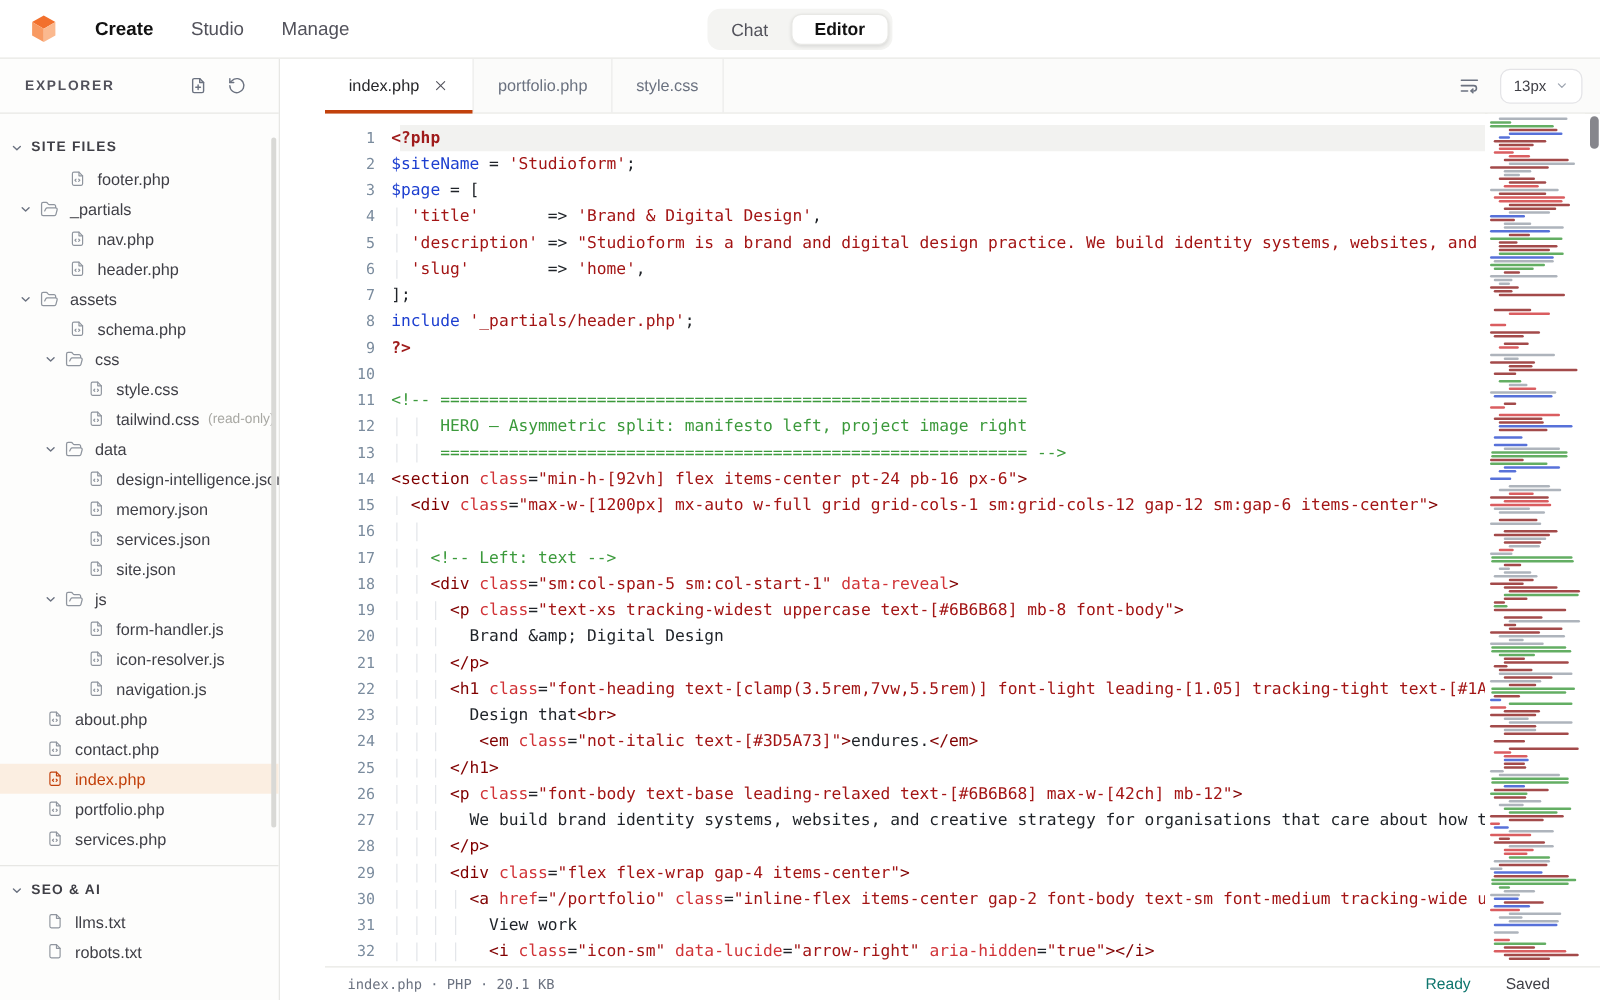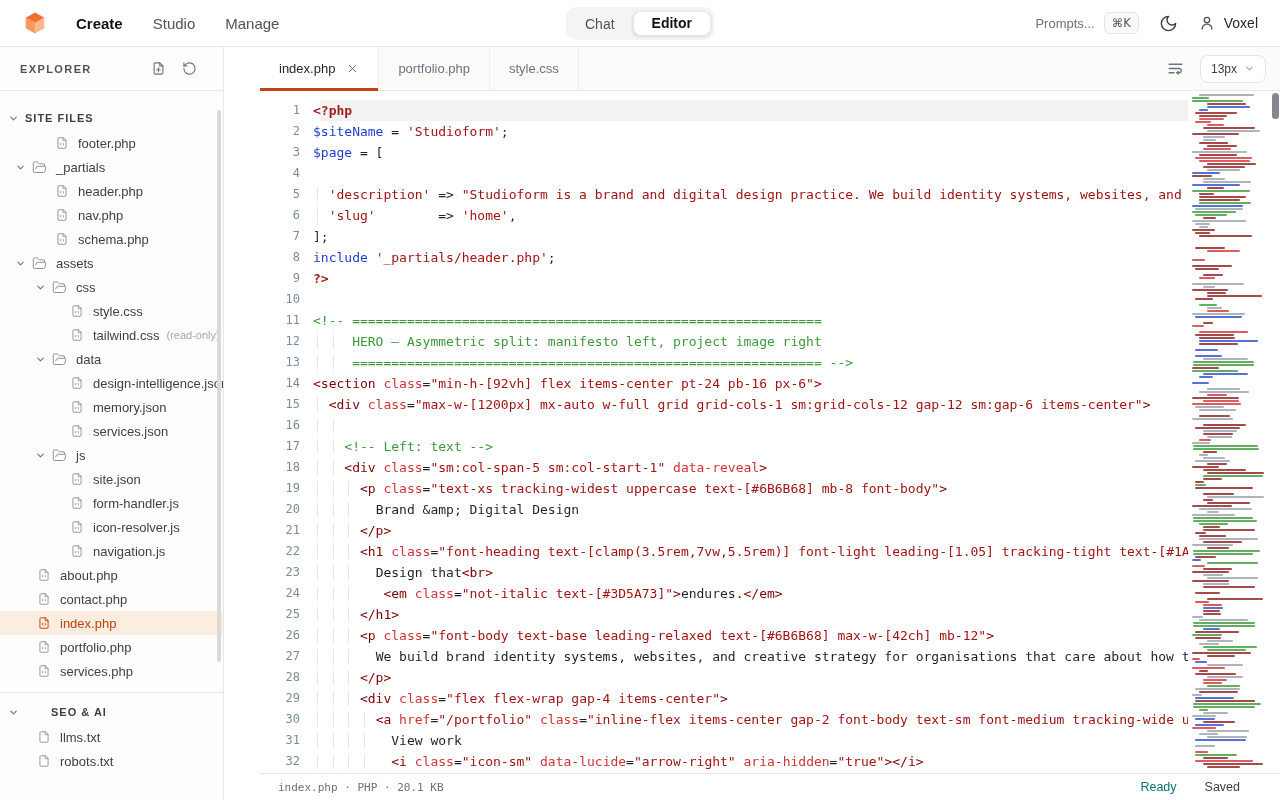--- a/index.html
+++ b/index.html
@@ -136,42 +136,20 @@
       <span class="nav-item active">Create</span>
       <span class="nav-item">Studio</span>
       <span class="nav-item">Manage</span>
     </nav>
 
   <div class="mode-toggle">
     <div class="mode-opt">Chat</div>
     <div class="mode-opt sel">Editor</div>
   </div>
 
-  <div class="head-right">
-    <div class="prompts">
-      <span>Prompts...</span>
-      <span class="kbd">⌘K</span>
-    </div>
-    <span class="iconbtn">
-      <span>
-        <svg width="19" height="19" viewBox="0 0 24 24" fill="none" stroke="currentColor" stroke-width="1.8" stroke-linecap="round" stroke-linejoin="round">
-            <path d="M12 3a6 6 0 0 0 9 9 9 9 0 1 1-9-9Z"></path>
-          </svg>
-      </span>
-    </span>
-    <div class="usermenu">
-      <span style="color:#52525b">
-        <svg width="18" height="18" viewBox="0 0 24 24" fill="none" stroke="currentColor" stroke-width="1.8" stroke-linecap="round" stroke-linejoin="round">
-            <circle cx="12" cy="8" r="3.6"></circle>
-            <path d="M5.5 20a6.5 6.5 0 0 1 13 0"></path>
-          </svg>
-      </span>
-      <span>Voxel</span>
-    </div>
-  </div>
 </header>
 
 <aside class="sidebar">
   <div class="panel-head">
     <span class="panel-title">EXPLORER</span>
     <span class="panel-actions">
       <span>
         <svg width="15" height="15" viewBox="0 0 24 24" fill="none" stroke="currentColor" stroke-width="1.8" stroke-linecap="round" stroke-linejoin="round">
             <path d="M14 3H7a2 2 0 0 0-2 2v14a2 2 0 0 0 2 2h10a2 2 0 0 0 2-2V8z"></path>
             <path d="M14 3v5h5"></path>
@@ -221,57 +199,57 @@
       </div>
       <div class="trow" style="padding-left: 55px;">
         <span class="fico">
           <svg width="14" height="14" viewBox="0 0 24 24" fill="none" stroke="currentColor" stroke-width="1.6" stroke-linecap="round" stroke-linejoin="round">
             <path d="M14 3H7a2 2 0 0 0-2 2v14a2 2 0 0 0 2 2h10a2 2 0 0 0 2-2V8z"></path>
             <path d="M14 3v5h5"></path>
             <path d="m10 12.5-1.6 1.5 1.6 1.5"></path>
             <path d="m13.6 12.5 1.6 1.5-1.6 1.5"></path>
           </svg>
         </span>
+        <span>nav.php</span>
+      </div>
+      <div class="trow" style="padding-left: 55px;">
+        <span class="fico">
+          <svg width="14" height="14" viewBox="0 0 24 24" fill="none" stroke="currentColor" stroke-width="1.6" stroke-linecap="round" stroke-linejoin="round">
+            <path d="M14 3H7a2 2 0 0 0-2 2v14a2 2 0 0 0 2 2h10a2 2 0 0 0 2-2V8z"></path>
+            <path d="M14 3v5h5"></path>
+            <path d="m10 12.5-1.6 1.5 1.6 1.5"></path>
+            <path d="m13.6 12.5 1.6 1.5-1.6 1.5"></path>
+          </svg>
+        </span>
         <span>header.php</span>
-      </div>
-      <div class="trow" style="padding-left: 55px;">
-        <span class="fico">
-          <svg width="14" height="14" viewBox="0 0 24 24" fill="none" stroke="currentColor" stroke-width="1.6" stroke-linecap="round" stroke-linejoin="round">
-            <path d="M14 3H7a2 2 0 0 0-2 2v14a2 2 0 0 0 2 2h10a2 2 0 0 0 2-2V8z"></path>
-            <path d="M14 3v5h5"></path>
-            <path d="m10 12.5-1.6 1.5 1.6 1.5"></path>
-            <path d="m13.6 12.5 1.6 1.5-1.6 1.5"></path>
-          </svg>
-        </span>
-        <span>nav.php</span>
-      </div>
-      <div class="trow" style="padding-left: 55px;">
-        <span class="fico">
-          <svg width="14" height="14" viewBox="0 0 24 24" fill="none" stroke="currentColor" stroke-width="1.6" stroke-linecap="round" stroke-linejoin="round">
-            <path d="M14 3H7a2 2 0 0 0-2 2v14a2 2 0 0 0 2 2h10a2 2 0 0 0 2-2V8z"></path>
-            <path d="M14 3v5h5"></path>
-            <path d="m10 12.5-1.6 1.5 1.6 1.5"></path>
-            <path d="m13.6 12.5 1.6 1.5-1.6 1.5"></path>
-          </svg>
-        </span>
-        <span>schema.php</span>
       </div>
       <div class="trow" style="padding-left: 15px;">
         <span class="chev">
           <svg width="11" height="11" viewBox="0 0 24 24" fill="none" stroke="currentColor" stroke-width="2.4" stroke-linecap="round" stroke-linejoin="round">
             <polyline points="6 9 12 15 18 9"></polyline>
           </svg>
         </span>
         <span class="fico">
           <svg width="15" height="15" viewBox="0 0 24 24" fill="none" stroke="currentColor" stroke-width="1.6" stroke-linecap="round" stroke-linejoin="round">
             <path d="m6 14 1.45-2.9A2 2 0 0 1 9.24 10H20a2 2 0 0 1 1.94 2.5l-1.54 6a2 2 0 0 1-1.95 1.5H4a2 2 0 0 1-2-2V5a2 2 0 0 1 2-2h3.93a2 2 0 0 1 1.66.9l.82 1.2a2 2 0 0 0 1.66.9H18a2 2 0 0 1 2 2v2"></path>
           </svg>
         </span>
         <span>assets</span>
       </div>
+      <div class="trow" style="padding-left: 55px;">
+        <span class="fico">
+          <svg width="14" height="14" viewBox="0 0 24 24" fill="none" stroke="currentColor" stroke-width="1.6" stroke-linecap="round" stroke-linejoin="round">
+            <path d="M14 3H7a2 2 0 0 0-2 2v14a2 2 0 0 0 2 2h10a2 2 0 0 0 2-2V8z"></path>
+            <path d="M14 3v5h5"></path>
+            <path d="m10 12.5-1.6 1.5 1.6 1.5"></path>
+            <path d="m13.6 12.5 1.6 1.5-1.6 1.5"></path>
+          </svg>
+        </span>
+        <span>schema.php</span>
+      </div>
       <div class="trow" style="padding-left: 35px;">
         <span class="chev">
           <svg width="11" height="11" viewBox="0 0 24 24" fill="none" stroke="currentColor" stroke-width="2.4" stroke-linecap="round" stroke-linejoin="round">
             <polyline points="6 9 12 15 18 9"></polyline>
           </svg>
         </span>
         <span class="fico">
           <svg width="15" height="15" viewBox="0 0 24 24" fill="none" stroke="currentColor" stroke-width="1.6" stroke-linecap="round" stroke-linejoin="round">
             <path d="m6 14 1.45-2.9A2 2 0 0 1 9.24 10H20a2 2 0 0 1 1.94 2.5l-1.54 6a2 2 0 0 1-1.95 1.5H4a2 2 0 0 1-2-2V5a2 2 0 0 1 2-2h3.93a2 2 0 0 1 1.66.9l.82 1.2a2 2 0 0 0 1.66.9H18a2 2 0 0 1 2 2v2"></path>
           </svg>
@@ -340,20 +318,31 @@
         <span class="fico">
           <svg width="14" height="14" viewBox="0 0 24 24" fill="none" stroke="currentColor" stroke-width="1.6" stroke-linecap="round" stroke-linejoin="round">
             <path d="M14 3H7a2 2 0 0 0-2 2v14a2 2 0 0 0 2 2h10a2 2 0 0 0 2-2V8z"></path>
             <path d="M14 3v5h5"></path>
             <path d="m10 12.5-1.6 1.5 1.6 1.5"></path>
             <path d="m13.6 12.5 1.6 1.5-1.6 1.5"></path>
           </svg>
         </span>
         <span>services.json</span>
       </div>
+      <div class="trow" style="padding-left: 70px;">
+        <span class="fico">
+          <svg width="14" height="14" viewBox="0 0 24 24" fill="none" stroke="currentColor" stroke-width="1.6" stroke-linecap="round" stroke-linejoin="round">
+            <path d="M14 3H7a2 2 0 0 0-2 2v14a2 2 0 0 0 2 2h10a2 2 0 0 0 2-2V8z"></path>
+            <path d="M14 3v5h5"></path>
+            <path d="m10 12.5-1.6 1.5 1.6 1.5"></path>
+            <path d="m13.6 12.5 1.6 1.5-1.6 1.5"></path>
+          </svg>
+        </span>
+        <span>site.json</span>
+      </div>
       <div class="trow" style="padding-left: 35px;">
         <span class="chev">
           <svg width="11" height="11" viewBox="0 0 24 24" fill="none" stroke="currentColor" stroke-width="2.4" stroke-linecap="round" stroke-linejoin="round">
             <polyline points="6 9 12 15 18 9"></polyline>
           </svg>
         </span>
         <span class="fico">
           <svg width="15" height="15" viewBox="0 0 24 24" fill="none" stroke="currentColor" stroke-width="1.6" stroke-linecap="round" stroke-linejoin="round">
             <path d="m6 14 1.45-2.9A2 2 0 0 1 9.24 10H20a2 2 0 0 1 1.94 2.5l-1.54 6a2 2 0 0 1-1.95 1.5H4a2 2 0 0 1-2-2V5a2 2 0 0 1 2-2h3.93a2 2 0 0 1 1.66.9l.82 1.2a2 2 0 0 0 1.66.9H18a2 2 0 0 1 2 2v2"></path>
           </svg>
@@ -362,53 +351,42 @@
       </div>
       <div class="trow" style="padding-left: 70px;">
         <span class="fico">
           <svg width="14" height="14" viewBox="0 0 24 24" fill="none" stroke="currentColor" stroke-width="1.6" stroke-linecap="round" stroke-linejoin="round">
             <path d="M14 3H7a2 2 0 0 0-2 2v14a2 2 0 0 0 2 2h10a2 2 0 0 0 2-2V8z"></path>
             <path d="M14 3v5h5"></path>
             <path d="m10 12.5-1.6 1.5 1.6 1.5"></path>
             <path d="m13.6 12.5 1.6 1.5-1.6 1.5"></path>
           </svg>
         </span>
-        <span>site.json</span>
+        <span>form-handler.js</span>
       </div>
       <div class="trow" style="padding-left: 70px;">
         <span class="fico">
           <svg width="14" height="14" viewBox="0 0 24 24" fill="none" stroke="currentColor" stroke-width="1.6" stroke-linecap="round" stroke-linejoin="round">
             <path d="M14 3H7a2 2 0 0 0-2 2v14a2 2 0 0 0 2 2h10a2 2 0 0 0 2-2V8z"></path>
             <path d="M14 3v5h5"></path>
             <path d="m10 12.5-1.6 1.5 1.6 1.5"></path>
             <path d="m13.6 12.5 1.6 1.5-1.6 1.5"></path>
           </svg>
         </span>
-        <span>form-handler.js</span>
+        <span>icon-resolver.js</span>
       </div>
       <div class="trow" style="padding-left: 70px;">
         <span class="fico">
           <svg width="14" height="14" viewBox="0 0 24 24" fill="none" stroke="currentColor" stroke-width="1.6" stroke-linecap="round" stroke-linejoin="round">
             <path d="M14 3H7a2 2 0 0 0-2 2v14a2 2 0 0 0 2 2h10a2 2 0 0 0 2-2V8z"></path>
             <path d="M14 3v5h5"></path>
             <path d="m10 12.5-1.6 1.5 1.6 1.5"></path>
             <path d="m13.6 12.5 1.6 1.5-1.6 1.5"></path>
           </svg>
         </span>
-        <span>icon-resolver.js</span>
-      </div>
-      <div class="trow" style="padding-left: 70px;">
-        <span class="fico">
-          <svg width="14" height="14" viewBox="0 0 24 24" fill="none" stroke="currentColor" stroke-width="1.6" stroke-linecap="round" stroke-linejoin="round">
-            <path d="M14 3H7a2 2 0 0 0-2 2v14a2 2 0 0 0 2 2h10a2 2 0 0 0 2-2V8z"></path>
-            <path d="M14 3v5h5"></path>
-            <path d="m10 12.5-1.6 1.5 1.6 1.5"></path>
-            <path d="m13.6 12.5 1.6 1.5-1.6 1.5"></path>
-          </svg>
-        </span>
         <span>navigation.js</span>
       </div>
       <div class="trow" style="padding-left: 37px;">
         <span class="fico">
           <svg width="14" height="14" viewBox="0 0 24 24" fill="none" stroke="currentColor" stroke-width="1.6" stroke-linecap="round" stroke-linejoin="round">
             <path d="M14 3H7a2 2 0 0 0-2 2v14a2 2 0 0 0 2 2h10a2 2 0 0 0 2-2V8z"></path>
             <path d="M14 3v5h5"></path>
             <path d="m10 12.5-1.6 1.5 1.6 1.5"></path>
             <path d="m13.6 12.5 1.6 1.5-1.6 1.5"></path>
           </svg>
@@ -453,21 +431,21 @@
           <svg width="14" height="14" viewBox="0 0 24 24" fill="none" stroke="currentColor" stroke-width="1.6" stroke-linecap="round" stroke-linejoin="round">
             <path d="M14 3H7a2 2 0 0 0-2 2v14a2 2 0 0 0 2 2h10a2 2 0 0 0 2-2V8z"></path>
             <path d="M14 3v5h5"></path>
             <path d="m10 12.5-1.6 1.5 1.6 1.5"></path>
             <path d="m13.6 12.5 1.6 1.5-1.6 1.5"></path>
           </svg>
         </span>
         <span>services.php</span>
       </div>
       <div class="tdivider"></div>
-      <div class="trow section" style="padding-left: 8px; gap: 26px;">
+      <div class="trow section" style="padding-left: 8px;">
         <span class="chev">
           <svg width="11" height="11" viewBox="0 0 24 24" fill="none" stroke="currentColor" stroke-width="2.4" stroke-linecap="round" stroke-linejoin="round">
             <polyline points="6 9 12 15 18 9"></polyline>
           </svg>
         </span>
         <span>SEO &amp; AI</span>
       </div>
       <div class="trow" style="padding-left: 37px;">
         <span class="fico">
           <svg width="14" height="14" viewBox="0 0 24 24" fill="none" stroke="currentColor" stroke-width="1.6" stroke-linecap="round" stroke-linejoin="round">
@@ -536,20 +514,21 @@
       <div class="line">
         <span class="ln">2</span>
         <span class="codetext"><span class="tk-var">$siteName</span><span class="tk-pl"> = </span><span class="tk-str">'Studioform'</span><span class="tk-pl">;</span></span>
       </div>
       <div class="line">
         <span class="ln">3</span>
         <span class="codetext"><span class="tk-var">$page</span><span class="tk-pl"> = [</span></span>
       </div>
       <div class="line">
         <span class="ln">4</span>
+        <span class="codetext"><i class="guide" style="left: 3.91425px;"></i><span>  </span><span class="tk-str">'title'</span><span class="tk-pl">       =&gt; </span><span class="tk-str">'Brand &amp; Digital Design'</span><span class="tk-pl">,</span></span>
       </div>
       <div class="line">
         <span class="ln">5</span>
         <span class="codetext"><i class="guide" style="left: 3.91425px;"></i><span>  </span><span class="tk-str">'description'</span><span class="tk-pl"> =&gt; </span><span class="tk-str">"Studioform is a brand and digital design practice. We build identity systems, websites, and creative strategy."</span></span>
       </div>
       <div class="line">
         <span class="ln">6</span>
         <span class="codetext"><i class="guide" style="left: 3.91425px;"></i><span>  </span><span class="tk-str">'slug'</span><span class="tk-pl">        =&gt; </span><span class="tk-str">'home'</span><span class="tk-pl">,</span></span>
       </div>
       <div class="line">

